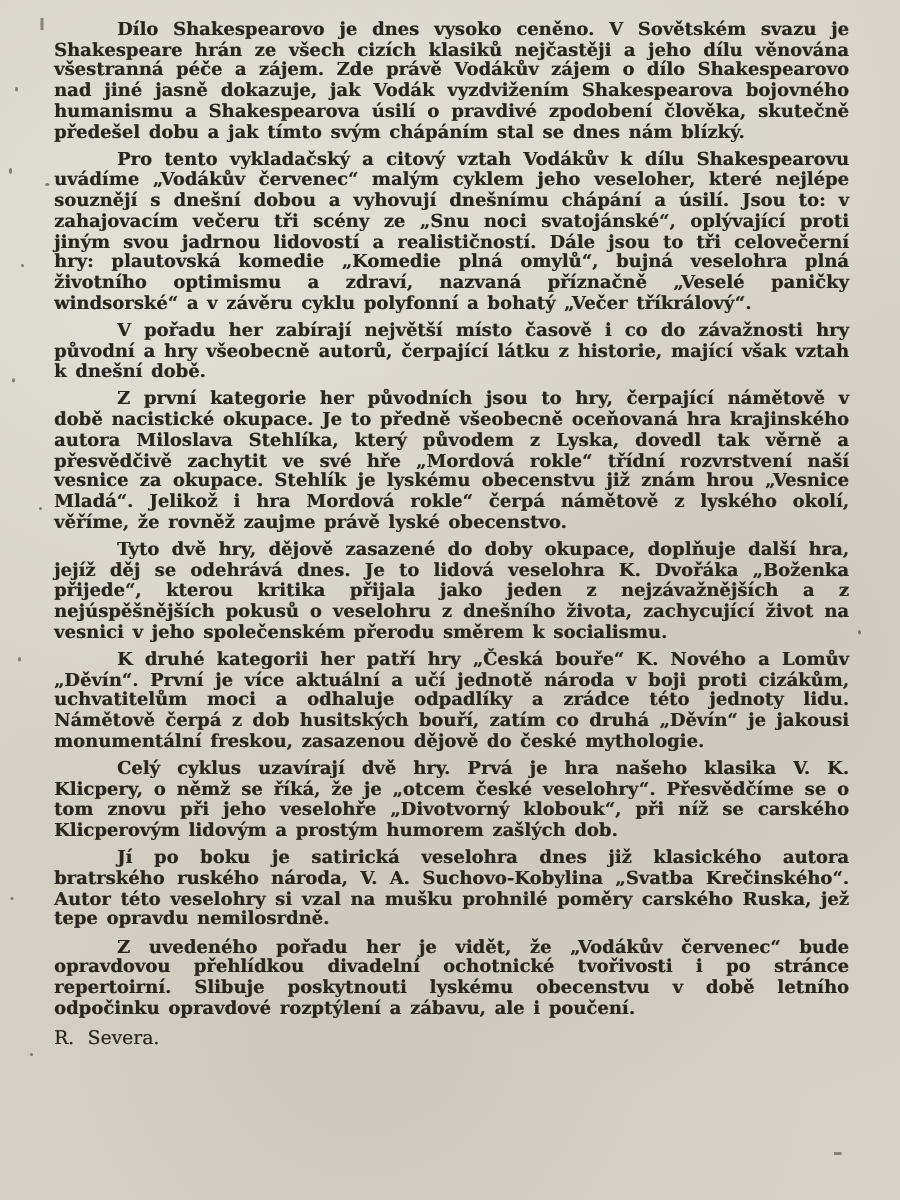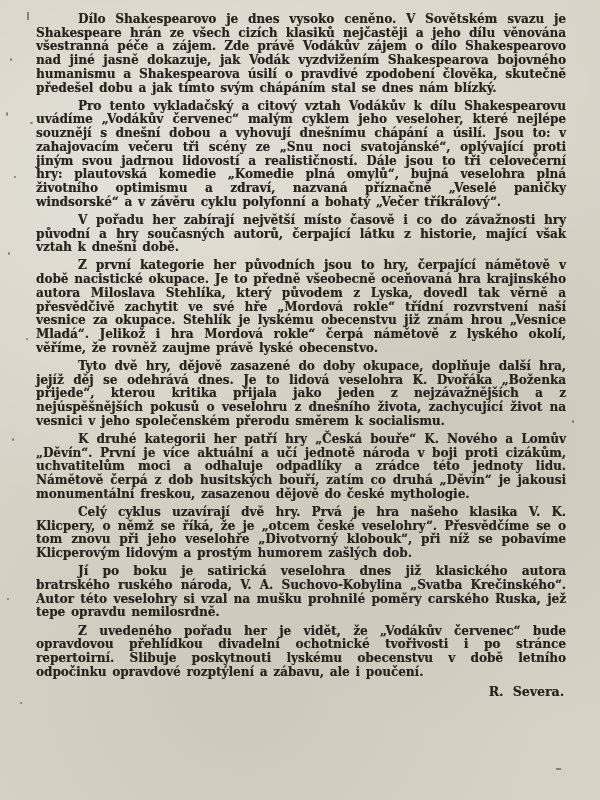--- a/index.html
+++ b/index.html
@@ -33,22 +33,22 @@
     line-height: 13.7px;
     font-weight: 700;
     text-align: justify;
     text-indent: 42px;
     word-spacing: 1.6px;
     text-shadow: 0.3px 0.3px 0.4px rgba(42,38,30,0.55);
   }
   .signature {
     margin-top: 5px;
     font-size: 12.5px;
-    font-weight: 700;
-    text-align: right;
+    font-weight: 400;
+    text-align: left;
     padding-right: 2px;
     word-spacing: 5px;
     text-shadow: 0.3px 0.3px 0.4px rgba(42,38,30,0.55);
   }
   
   .speck {
     position: absolute;
     background: rgba(52,48,40,0.55);
     border-radius: 50%;
   }
@@ -71,22 +71,22 @@
   <div class="speck" style="left:26px; top:338px; width:2px; height:2px;"></div>
   <div class="speck" style="left:12px; top:438px; width:2px; height:3px;"></div>
   <div class="speck" style="left:7px;  top:598px; width:2px; height:2px;"></div>
   <div class="speck" style="left:20px; top:702px; width:2px; height:2px;"></div>
   <div class="speck" style="left:572px;top:420px; width:2px; height:3px;"></div>
   <div class="tick" style="left:556px;top:768px; width:5px; height:1.5px;"></div>
 
   <div class="content">
     <p class="body-par">Dílo Shakespearovo je dnes vysoko ceněno. V Sovětském svazu je Shakespeare hrán ze všech cizích klasiků nejčastěji a jeho dílu věnována všestranná péče a zájem. Zde právě Vodákův zájem o dílo Shakespearovo nad jiné jasně dokazuje, jak Vodák vyzdvižením Shakespearova bojovného humanismu a Shakespearova úsilí o pravdivé zpodobení člověka, skutečně předešel dobu a jak tímto svým chápáním stal se dnes nám blízký.</p>
     <p class="body-par">Pro tento vykladačský a citový vztah Vodákův k dílu Shakespearovu uvádíme „Vodákův červenec“ malým cyklem jeho veseloher, které nejlépe souznějí s dnešní dobou a vyhovují dnešnímu chápání a úsilí. Jsou to: v zahajovacím večeru tři scény ze „Snu noci svatojánské“, oplývající proti jiným svou jadrnou lidovostí a realističností. Dále jsou to tři celovečerní hry: plautovská komedie „Komedie plná omylů“, bujná veselohra plná životního optimismu a zdraví, nazvaná příznačně „Veselé paničky windsorské“ a v závěru cyklu polyfonní a bohatý „Večer tříkrálový“.</p>
-    <p class="body-par">V pořadu her zabírají největší místo časově i co do závažnosti hry původní a hry současných autorů, čerpající látku z historie, mající však vztah k dnešní době.</p>
+    <p class="body-par">V pořadu her zabírají největší místo časově i co do závažnosti hry původní a hry všeobecně autorů, čerpající látku z historie, mající však vztah k dnešní době.</p>
     <p class="body-par">Z první kategorie her původních jsou to hry, čerpající námětově v době nacistické okupace. Je to předně všeobecně oceňovaná hra krajinského autora Miloslava Stehlíka, který původem z Lyska, dovedl tak věrně a přesvědčivě zachytit ve své hře „Mordová rokle“ třídní rozvrstvení naší vesnice za okupace. Stehlík je lyskému obecenstvu již znám hrou „Vesnice Mladá“. Jelikož i hra Mordová rokle“ čerpá námětově z lyského okolí, věříme, že rovněž zaujme právě lyské obecenstvo.</p>
     <p class="body-par">Tyto dvě hry, dějově zasazené do doby okupace, doplňuje další hra, jejíž děj se odehrává dnes. Je to lidová veselohra K. Dvořáka „Boženka přijede“, kterou kritika přijala jako jeden z nejzávažnějších a z nejúspěšnějších pokusů o veselohru z dnešního života, zachycující život na vesnici v jeho společenském přerodu směrem k socialismu.</p>
     <p class="body-par">K druhé kategorii her patří hry „Česká bouře“ K. Nového a Lomův „Děvín“. První je více aktuální a učí jednotě národa v boji proti cizákům, uchvatitelům moci a odhaluje odpadlíky a zrádce této jednoty lidu. Námětově čerpá z dob husitských bouří, zatím co druhá „Děvín“ je jakousi monumentální freskou, zasazenou dějově do české mythologie.</p>
-    <p class="body-par">Celý cyklus uzavírají dvě hry. Prvá je hra našeho klasika V. K. Klicpery, o němž se říká, že je „otcem české veselohry“. Přesvědčíme se o tom znovu při jeho veselohře „Divotvorný klobouk“, při níž se pobavíme Klicperovým lidovým a prostým humorem zašlých dob.</p>
+    <p class="body-par">Celý cyklus uzavírají dvě hry. Prvá je hra našeho klasika V. K. Klicpery, o němž se říká, že je „otcem české veselohry“. Přesvědčíme se o tom znovu při jeho veselohře „Divotvorný klobouk“, při níž se carského Klicperovým lidovým a prostým humorem zašlých dob.</p>
     <p class="body-par">Jí po boku je satirická veselohra dnes již klasického autora bratrského ruského národa, V. A. Suchovo-Kobylina „Svatba Krečinského“. Autor této veselohry si vzal na mušku prohnilé poměry carského Ruska, jež tepe opravdu nemilosrdně.</p>
     <p class="body-par">Z uvedeného pořadu her je vidět, že „Vodákův červenec“ bude opravdovou přehlídkou divadelní ochotnické tvořivosti i po stránce repertoirní. Slibuje poskytnouti lyskému obecenstvu v době letního odpočinku opravdové rozptýlení a zábavu, ale i poučení.</p>
     <div class="signature">R. Severa.</div>
   </div>
 </div>
 
 </body></html>

